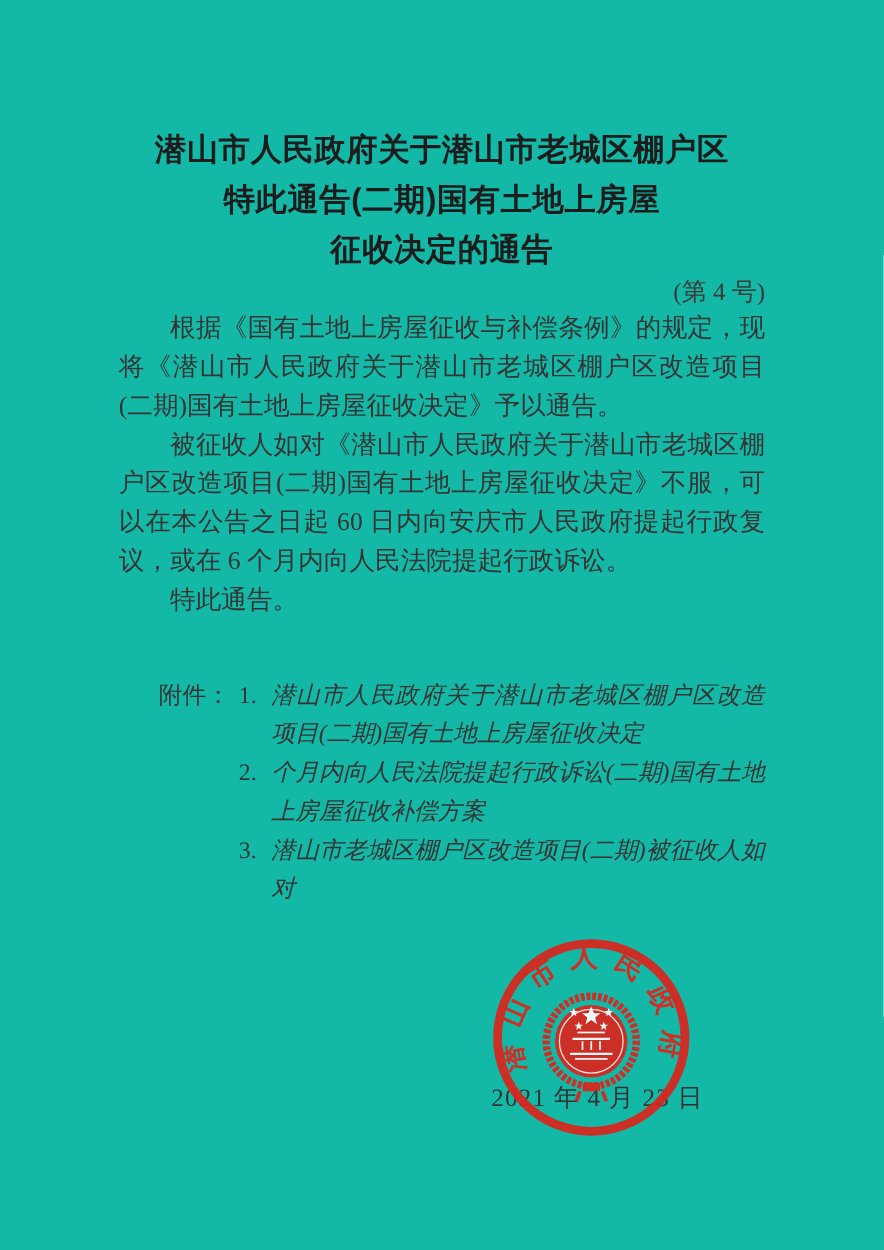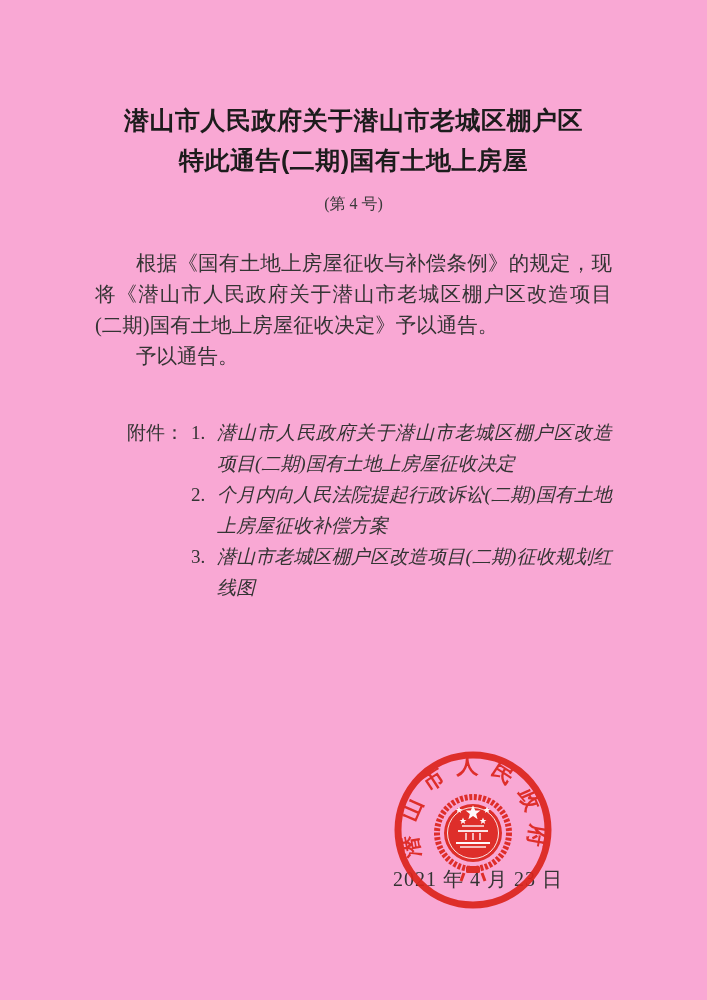--- a/index.html
+++ b/index.html
@@ -1,47 +1,45 @@
 <!DOCTYPE html>
 <html><head>
 <meta charset="utf-8">
 <style>
   * { margin: 0; padding: 0; box-sizing: border-box; }
   html, body { background: #ffffff; }
   .page {
     position: relative;
     width: 707px;
     height: 1000px;
-    background: #f9a8d4;
+    background: #14b8a6;
     overflow: hidden;
     font-family: "Liberation Serif", "DejaVu Serif", serif;
     color: #303030;
   }
   .content {
     padding: 0 95px;
   }
   .doc-title {
     margin-top: 100px;
     text-align: center;
     font-family: "Liberation Sans", "DejaVu Sans", sans-serif;
     font-weight: 700;
     font-size: 25px;
     line-height: 40px;
     color: #1c1c1c;
     letter-spacing: 0.5px;
   }
   .doc-number {
-    margin-top: 10px;
-    text-align: center;
-    font-size: 16px;
+    text-align: right;
+    font-size: 20px;
     line-height: 28px;
     color: #3a3a3a;
   }
   .doc-body {
-    margin-top: 30px;
     font-size: 20.5px;
     line-height: 31px;
     text-align: justify;
     color: #343434;
   }
   .doc-body p {
     text-indent: 2em;
   }
   .attachments {
     margin-top: 45px;
@@ -90,44 +88,46 @@
 </style>
 </head>
 <body>
 
 <div class="page">
   <div class="content">
 
     <div class="doc-title">
       <div>潜山市人民政府关于潜山市老城区棚户区</div>
       <div>特此通告(二期)国有土地上房屋</div>
+      <div>征收决定的通告</div>
     </div>
 
     <div class="doc-number">(第 4 号)</div>
 
     <div class="doc-body">
       <p>根据《国有土地上房屋征收与补偿条例》的规定，现将《潜山市人民政府关于潜山市老城区棚户区改造项目(二期)国有土地上房屋征收决定》予以通告。</p>
-      <p>予以通告。</p>
+      <p>被征收人如对《潜山市人民政府关于潜山市老城区棚户区改造项目(二期)国有土地上房屋征收决定》不服，可以在本公告之日起 60 日内向安庆市人民政府提起行政复议，或在 6 个月内向人民法院提起行政诉讼。</p>
+      <p>特此通告。</p>
     </div>
 
     <div class="attachments">
       <div class="att-row">
         <span class="att-label">附件：</span>
         <span class="att-num">1.</span>
         <span class="att-text">潜山市人民政府关于潜山市老城区棚户区改造项目(二期)国有土地上房屋征收决定</span>
       </div>
       <div class="att-row">
         <span class="att-label"></span>
         <span class="att-num">2.</span>
         <span class="att-text">个月内向人民法院提起行政诉讼(二期)国有土地上房屋征收补偿方案</span>
       </div>
       <div class="att-row">
         <span class="att-label"></span>
         <span class="att-num">3.</span>
-        <span class="att-text">潜山市老城区棚户区改造项目(二期)征收规划红线图</span>
+        <span class="att-text">潜山市老城区棚户区改造项目(二期)被征收人如对</span>
       </div>
     </div>
   </div>
 
   <div class="date-line">2021 年 4 月 23 日</div>
 
   <svg class="seal" viewBox="0 0 162 162" xmlns="http://www.w3.org/2000/svg">
 
     <circle cx="81" cy="81" r="75" fill="none" stroke="#dc241c" stroke-width="7"></circle>
 

